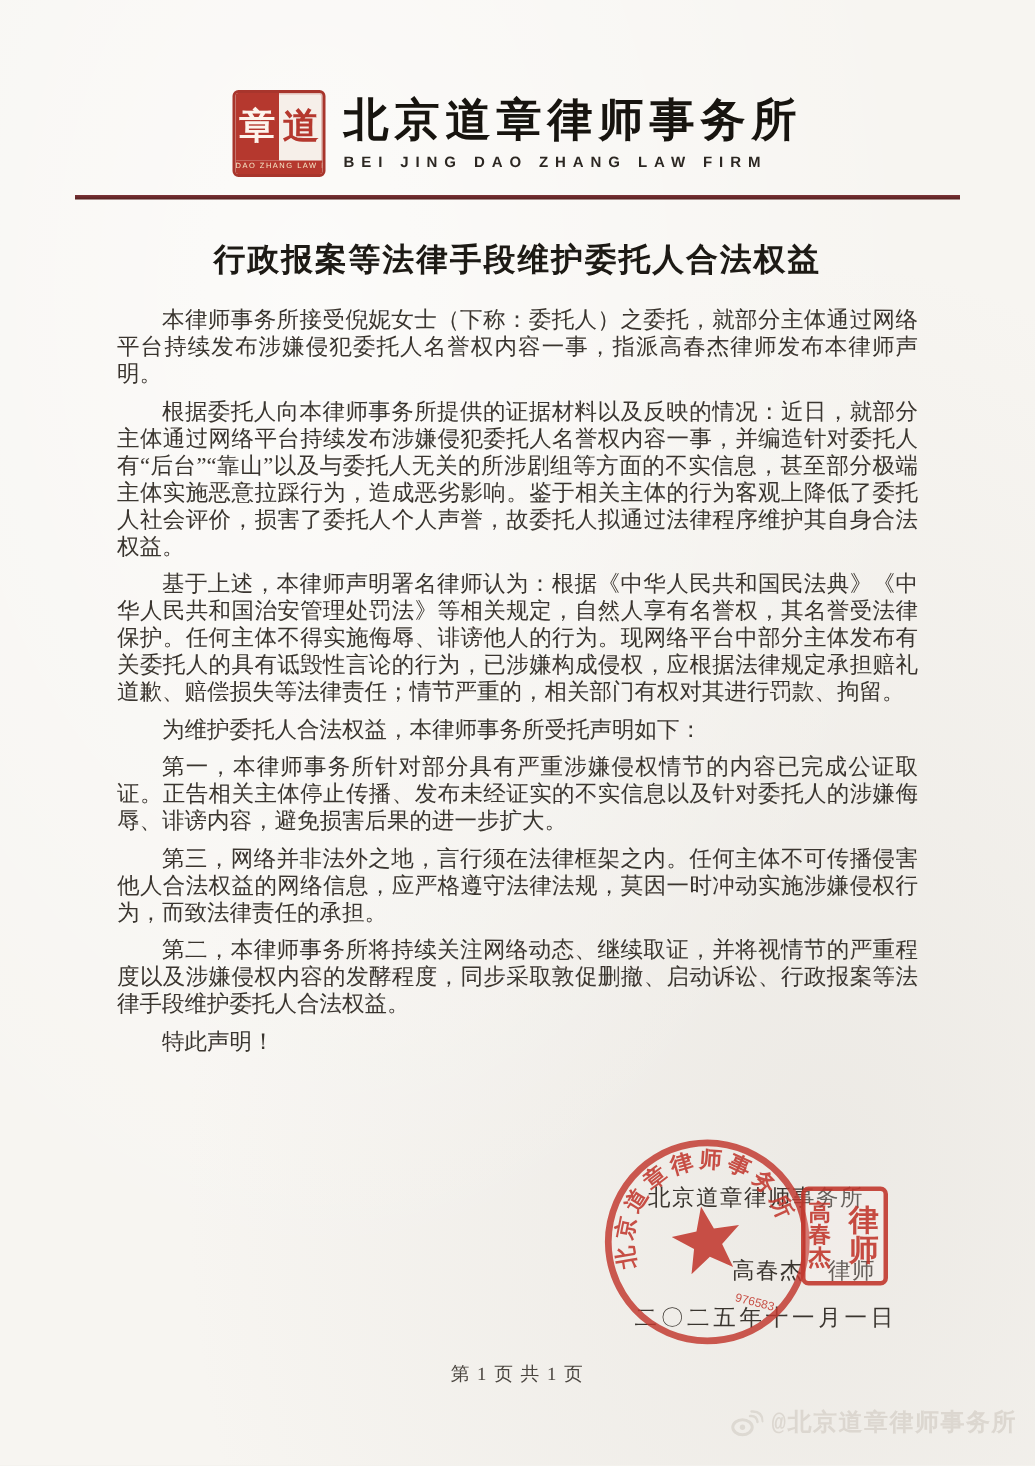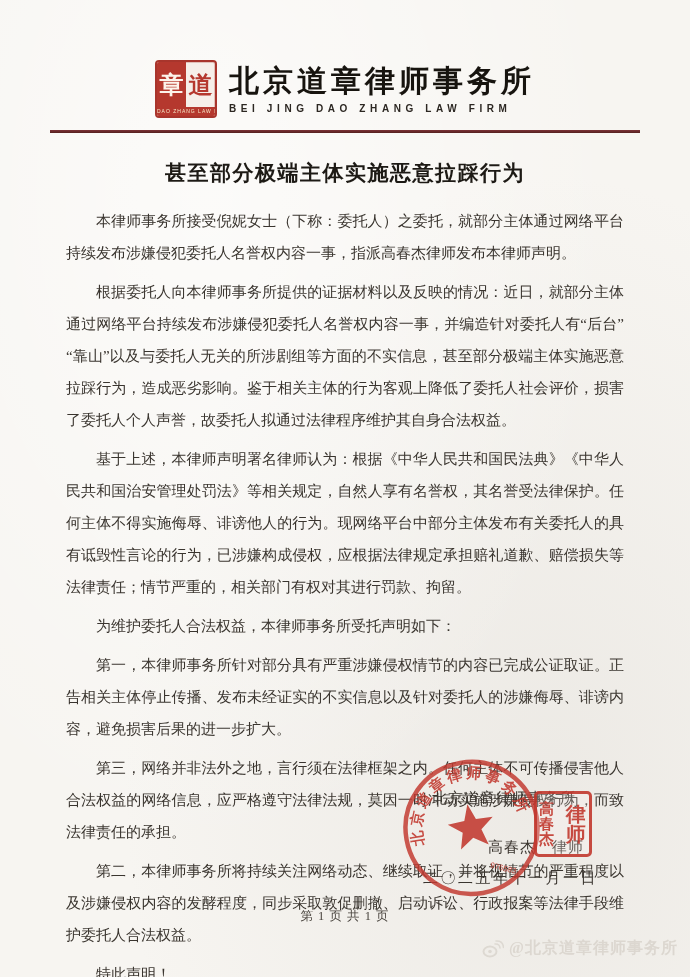--- a/index.html
+++ b/index.html
@@ -57,22 +57,22 @@
     background:linear-gradient(#7c3337,#55201f);
     margin:12px -12px 0;
   }
   
   .doc-title{
     margin:26px 0 18px;text-align:center;
     font-size:21px;font-weight:bold;color:#1d1a15;
     letter-spacing:1.5px;
   }
   .body-text p{
-    margin:0 4px 7px;
-    font-size:15px;line-height:32px;
+    margin:0 16px 7px;
+    font-size:15px;line-height:18px;
     text-indent:2em;text-align:justify;
     color:#3a352f;
   }
   
   .sig-firm,.sig-lawyer,.sig-date{
     position:absolute;font-size:15px;color:#3a352f;letter-spacing:1px;white-space:nowrap;
   }
   .sig-firm{top:789px;left:432px;}
   .sig-lawyer{top:838px;left:488px;}
   .sig-date{top:869px;left:423px;letter-spacing:2.5px;}
@@ -94,21 +94,21 @@
   .col-left span{font-size:15px;}
   
   .page-footer{
     position:absolute;top:908px;left:0;width:100%;
     text-align:center;font-size:12.5px;color:#4a453f;letter-spacing:1px;
   }
   .watermark{
     position:absolute;top:938px;right:12px;
     display:flex;align-items:center;gap:5px;
     color:#dcd7d0;font-size:16px;font-weight:bold;letter-spacing:1px;
-    font-family:Liberation Serif, serif;
+    font-family:Liberation Mono, monospace;
     text-align:center;
   }
   .watermark svg{opacity:.9;}
 </style>
 </head>
 <body>
 
 <div class="page">
 
   <header class="letterhead">
@@ -120,21 +120,21 @@
       <div class="logo-caption">DAO ZHANG LAW FIRM</div>
     </div>
     <div class="firm-names">
       <div class="firm-cn">北京道章律师事务所</div>
       <div class="firm-en">BEI JING DAO ZHANG LAW FIRM</div>
     </div>
   </header>
 
   <hr class="head-rule">
 
-  <h1 class="doc-title">甚至部分极端主体实施恶意拉踩行为</h1>
+  <h1 class="doc-title">行政报案等法律手段维护委托人合法权益</h1>
 
   <main class="body-text">
 
       <p>本律师事务所接受倪妮女士（下称：委托人）之委托，就部分主体通过网络平台持续发布涉嫌侵犯委托人名誉权内容一事，指派高春杰律师发布本律师声明。</p>
 
       <p>根据委托人向本律师事务所提供的证据材料以及反映的情况：近日，就部分主体通过网络平台持续发布涉嫌侵犯委托人名誉权内容一事，并编造针对委托人有“后台”“靠山”以及与委托人无关的所涉剧组等方面的不实信息，甚至部分极端主体实施恶意拉踩行为，造成恶劣影响。鉴于相关主体的行为客观上降低了委托人社会评价，损害了委托人个人声誉，故委托人拟通过法律程序维护其自身合法权益。</p>
 
       <p>基于上述，本律师声明署名律师认为：根据《中华人民共和国民法典》《中华人民共和国治安管理处罚法》等相关规定，自然人享有名誉权，其名誉受法律保护。任何主体不得实施侮辱、诽谤他人的行为。现网络平台中部分主体发布有关委托人的具有诋毁性言论的行为，已涉嫌构成侵权，应根据法律规定承担赔礼道歉、赔偿损失等法律责任；情节严重的，相关部门有权对其进行罚款、拘留。</p>
 
       <p>为维护委托人合法权益，本律师事务所受托声明如下：</p>

